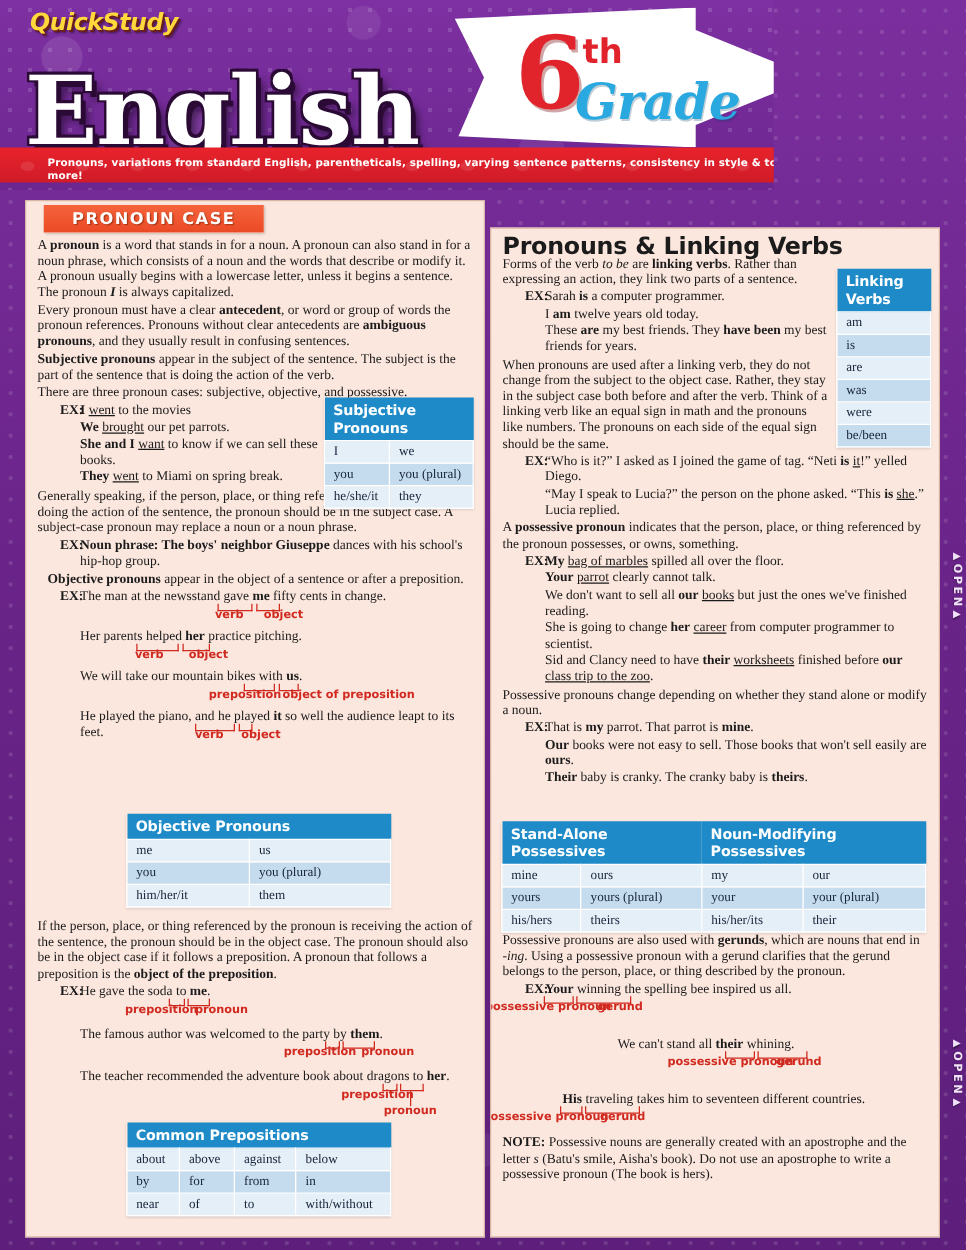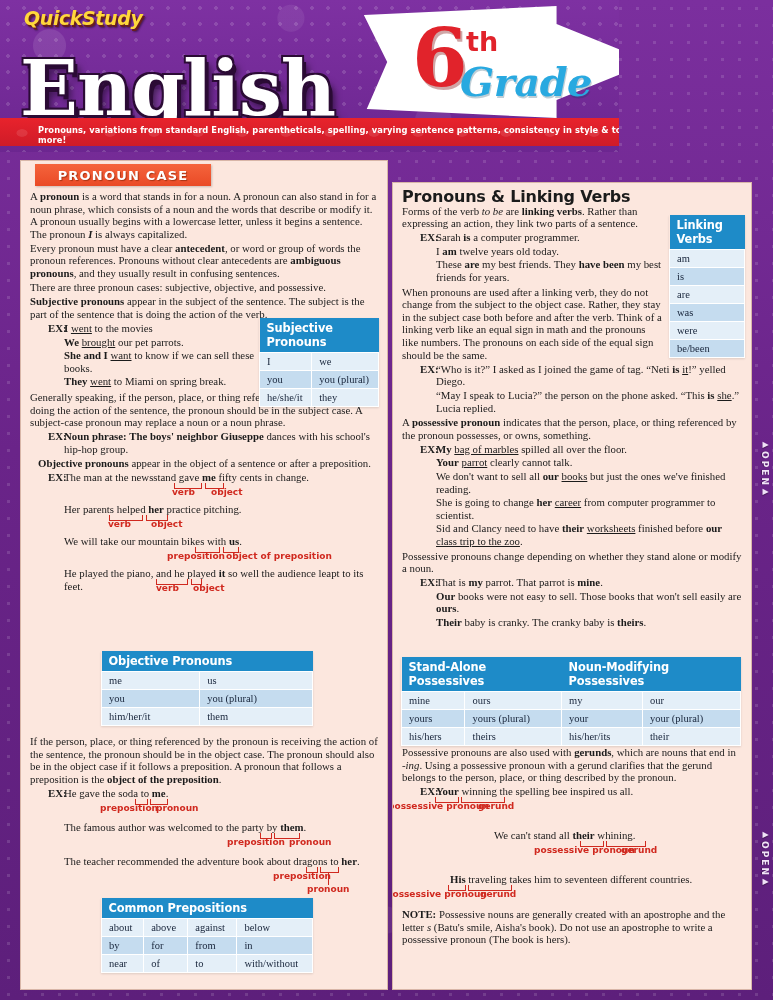--- a/index.html
+++ b/index.html
@@ -144,21 +144,21 @@
     background:linear-gradient(180deg,#f5643c 0%,#ea4a26 100%);
     display:flex;align-items:center;justify-content:center;
     box-shadow:1px 1px 2px rgba(0,0,0,.2);
   }
   .sec-banner span{
     font-family:"DejaVu Sans", sans-serif;font-weight:bold;font-size:13px;
     color:#fff;letter-spacing:1.2px;
     text-shadow:1px 1px 1px rgba(120,30,0,.6);
   }
   .sec-title{
-    font-family:"DejaVu Sans", sans-serif;font-weight:bold;font-size:16px;
+    font-family:"DejaVu Sans", sans-serif;font-weight:bold;font-size:19px;
     color:#1b1b1b;margin:0 0 1px 0;letter-spacing:-.2px;
   }
 
   p.para{margin:0 0 1.5px 0;}
   b,strong{font-weight:bold;}
   .u{text-decoration:underline;}
   .it{font-style:italic;}
 
   
   .ex{display:flex;margin:0 0 1px 0;}
@@ -269,23 +269,23 @@
       <div class="sec-banner">
         <span>PRONOUN CASE</span>
       </div>
 
       <div class="col-body" style="top:29px;">
 
         <p class="para"><span>A </span><b>pronoun</b><span> is a word that stands in for a noun. A pronoun can also stand in for a noun phrase, which consists of a noun and the words that describe or modify it. A pronoun usually begins with a lowercase letter, unless it begins a sentence. The pronoun </span><b class="it">I</b><span> is always capitalized.</span></p>
 
         <p class="para"><span>Every pronoun must have a clear </span><b>antecedent</b><span>, or word or group of words the pronoun references. Pronouns without clear antecedents are </span><b>ambiguous pronouns</b><span>, and they usually result in confusing sentences.</span></p>
 
+        <p class="para"><b>Subjective pronouns</b><span> appear in the subject of the sentence. The subject is the part of the sentence that is doing the action of the verb.</span></p>
+
         <p class="para">There are three pronoun cases: subjective, objective, and possessive.</p>
-
-        <p class="para"><b>Subjective pronouns</b><span> appear in the subject of the sentence. The subject is the part of the sentence that is doing the action of the verb.</span></p>
 
         <div class="ex">
           <div class="ex-lab">EX:</div>
           <div class="ex-body" style="max-width:210px;">
             <div class="ex-line"><b>I</b> <span class="u">went</span><span> to the movies</span></div>
             <div class="ex-line"><b>We</b> <span class="u">brought</span><span> our pet parrots.</span></div>
             <div class="ex-line"><b>She and I</b> <span class="u">want</span><span> to know if we can sell these books.</span></div>
             <div class="ex-line"><b>They</b> <span class="u">went</span><span> to Miami on spring break.</span></div>
           </div>
         </div>

